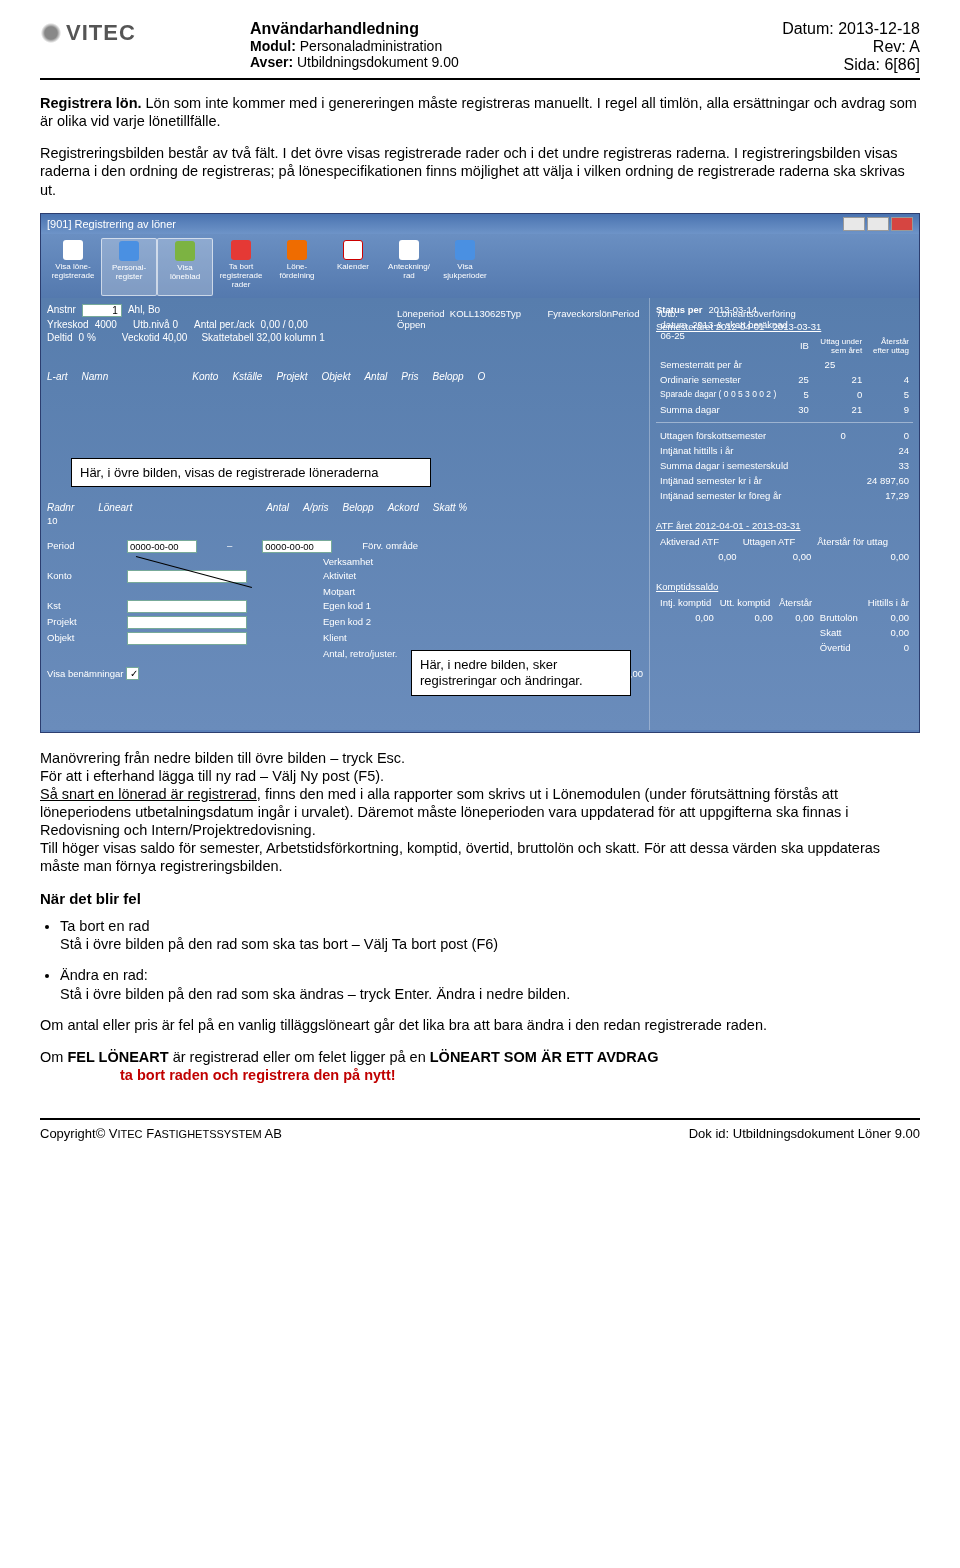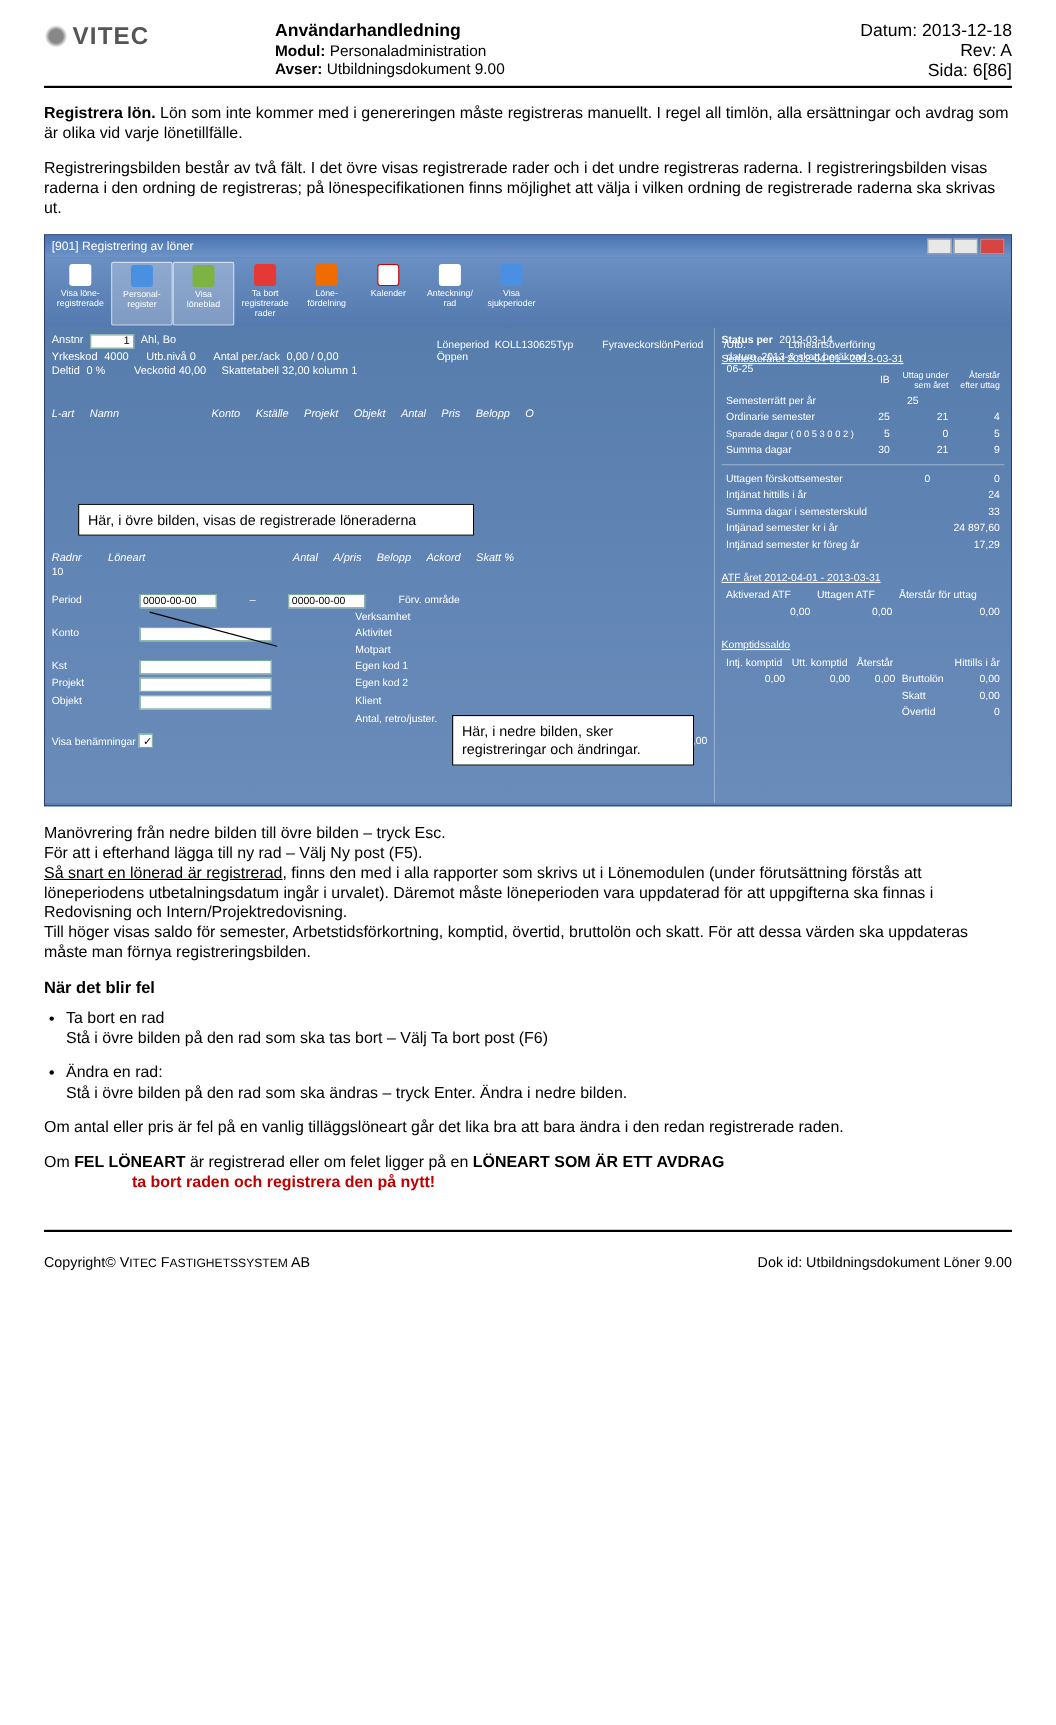--- a/index.html
+++ b/index.html
@@ -50,21 +50,21 @@
   .lower-form .lflabel { width:50px; color:#fff; }
   .lower-form .lfbox { background:#fff; color:#000; border:1px solid #7a9; height:13px; width:120px; display:inline-block; padding:0 2px; }
   .rpanel { font-size:9.5px; color:#fff; }
   .rpanel .rh { display:flex; gap:6px; margin-bottom:6px; }
   .rpanel .rtable { width:100%; }
   .rpanel .rtable td { padding: 1px 2px; }
   .rpanel .rtable td.n { text-align:right; }
   .rpanel .rsec { text-decoration:underline; margin:6px 0 2px 0; }
   .rpanel hr { border:none; border-top:1px solid rgba(255,255,255,0.4); margin:4px 0; }
   .footer-line { border:none; border-top:2px solid #000; margin-top: 34px; }
-  .footer { display:flex; justify-content:space-between; font-size:13px; padding:20px 0 10px 0; }
+  .footer { display:flex; justify-content:space-between; font-size:13px; padding:6px 0 10px 0; }
 </style>
 </head>
 <body>
 
 <div class="header">
   <div class="logo">
     <div class="logo-mark"></div>
     <div class="logo-text">VITEC</div>
   </div>
   <div class="header-mid">

